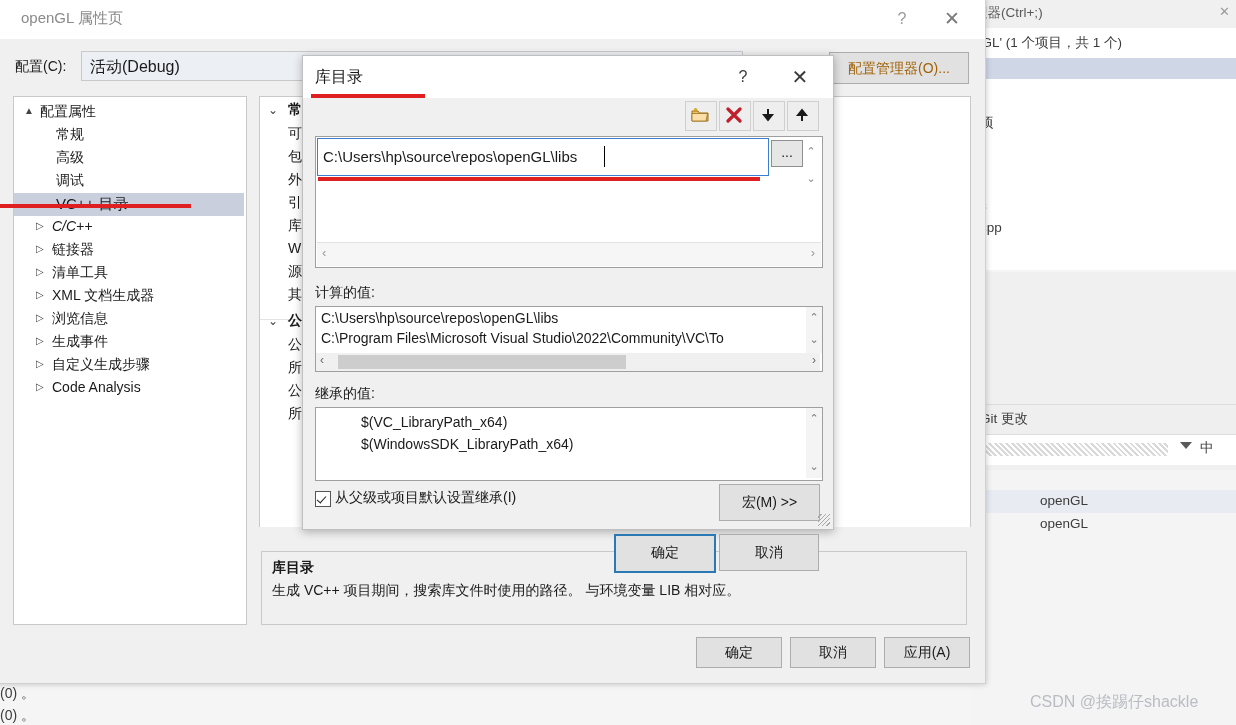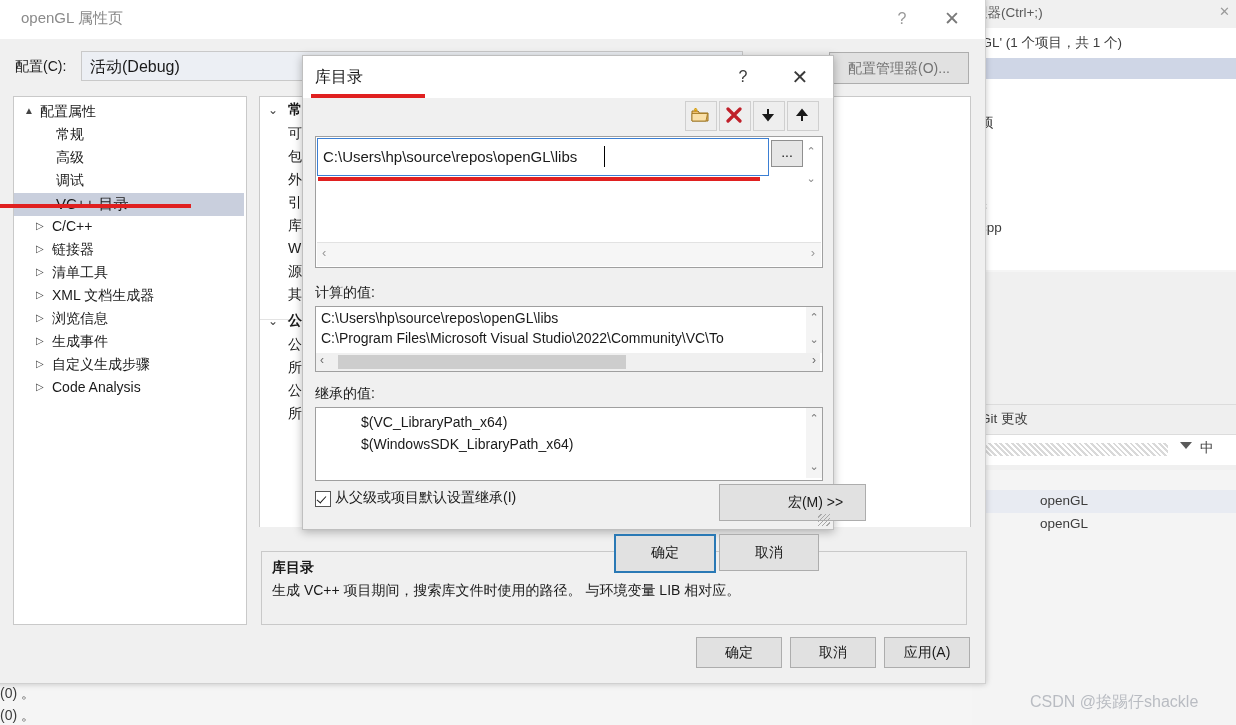--- a/index.html
+++ b/index.html
@@ -51,21 +51,21 @@
   #pw-title{position:absolute;left:0;top:0;width:988px;height:40px;background:#ffffff;}
   #pw-title .cap{position:absolute;left:24px;top:10px;font-size:15px;color:#8a8a8a;}
   #pw-title .help{position:absolute;left:888px;top:7px;width:34px;height:26px;text-align:center;line-height:26px;font-size:16px;color:#9a9a9a;}
   #pw-title .close{position:absolute;left:938px;top:7px;width:34px;height:26px;text-align:center;line-height:26px;font-size:19px;color:#7a7a7a;}
 
   #cfg-row{position:absolute;left:0;top:48px;width:988px;height:42px;}
   #cfg-label{position:absolute;left:18px;top:11px;font-size:14px;color:#1a1a1a;text-align:center;}
   #cfg-combo{position:absolute;left:84px;top:4px;width:660px;height:28px;background:#eceff4;border:1px solid #c9c9c9;}
   #cfg-combo .v{position:absolute;left:8px;top:5px;font-size:16px;color:#1a1a1a;}
   #cfgmgr-btn{position:absolute;left:832px;top:53px;width:138px;height:30px;background:#e1e1e1;border:1px solid #adadad;
-    font-size:14px;color:#737373;text-align:center;line-height:30px;}
+    font-size:14px;color:#a16207;text-align:center;line-height:30px;}
 
   #tree{position:absolute;left:16px;top:97px;width:232px;height:527px;background:#ffffff;border:1px solid #c9c9c9;}
   .tnode{position:absolute;left:0;width:230px;height:23px;font-size:14px;color:#1a1a1a;white-space:nowrap;}
   .tnode .lbl{position:absolute;top:2px;}
   .tnode .arrow{position:absolute;top:4px;font-size:10px;color:#444;}
   .tnode.sel{background:#c9cfdd;}
 
   #tree-redline{position:absolute;left:0px;top:205px;width:194px;height:4px;background:#e02020;}
 
   
@@ -130,21 +130,21 @@
   #inh-box{position:absolute;left:12px;top:351px;width:506px;height:72px;background:#ffffff;border:1px solid #9f9f9f;}
   .inh-line{position:absolute;left:5px;font-size:14px;color:#1a1a1a;white-space:nowrap;margin-left:40px;}
   #inh-vs{position:absolute;right:0;top:0;width:16px;height:70px;background:#f4f4f4;}
   #inh-vs .a{position:absolute;left:0;width:16px;height:20px;text-align:center;font-size:11px;color:#7a7a7a;line-height:20px;}
 
   #inherit-row{position:absolute;left:12px;top:433px;width:300px;height:22px;}
   #inherit-chk{position:absolute;left:0;top:2px;width:14px;height:14px;background:#fff;border:1px solid #555;}
   #inherit-chk:after{content:"";position:absolute;left:3px;top:2px;width:4px;height:8px;border:solid #1a1a1a;border-width:0 1.6px 1.6px 0;transform:rotate(42deg);}
   #inherit-label{position:absolute;left:20px;top:0px;font-size:14px;color:#1a1a1a;white-space:nowrap;}
   .dlg-btn{background:#e1e1e1;border:1px solid #adadad;font-size:14px;color:#1a1a1a;text-align:center;}
-  #dlg-macro{position:absolute;left:416px;top:428px;width:99px;height:35px;line-height:35px;padding-left:46px;}
+  #dlg-macro{position:absolute;left:416px;top:428px;width:99px;height:35px;line-height:35px;}
   #dlg-ok{position:absolute;left:311px;top:478px;width:98px;height:35px;line-height:33px;background:#e1e1e1;border:2px solid #2a79b5;font-size:14px;color:#1a1a1a;text-align:center;}
   #dlg-cancel{position:absolute;left:416px;top:478px;width:98px;height:35px;line-height:35px;}
   #dlg-grip{position:absolute;left:515px;top:458px;width:12px;height:12px;
     background:repeating-linear-gradient(135deg,transparent 0 2px,#a8a8a8 2px 3px);}
 </style>
 </head>
 <body>
 
 <div id="vs-shell">
 
@@ -223,21 +223,21 @@
         <span class="lbl" style="left:42px;">常规</span>
       </div>
     <div class="tnode" style="top:73px;text-align:right;">
         <span class="lbl" style="left:42px;">调试</span>
       </div>
     <div class="tnode sel" style="top:96px;">
         <span class="lbl" style="left:42px;font-size:15px;">VC++ 目录</span>
       </div>
     <div class="tnode" style="top:119px;">
         <span class="arrow" style="left:22px;">▷</span>
-        <span class="lbl" style="left:38px;">C/C++</span>
+        <span class="lbl" style="left:38px;font-style:italic;">C/C++</span>
       </div>
     <div class="tnode" style="top:142px;">
         <span class="arrow" style="left:22px;">▷</span>
         <span class="lbl" style="left:38px;">链接器</span>
       </div>
     <div class="tnode" style="top:165px;">
         <span class="arrow" style="left:22px;">▷</span>
         <span class="lbl" style="left:38px;">清单工具</span>
       </div>
     <div class="tnode" style="top:188px;">

